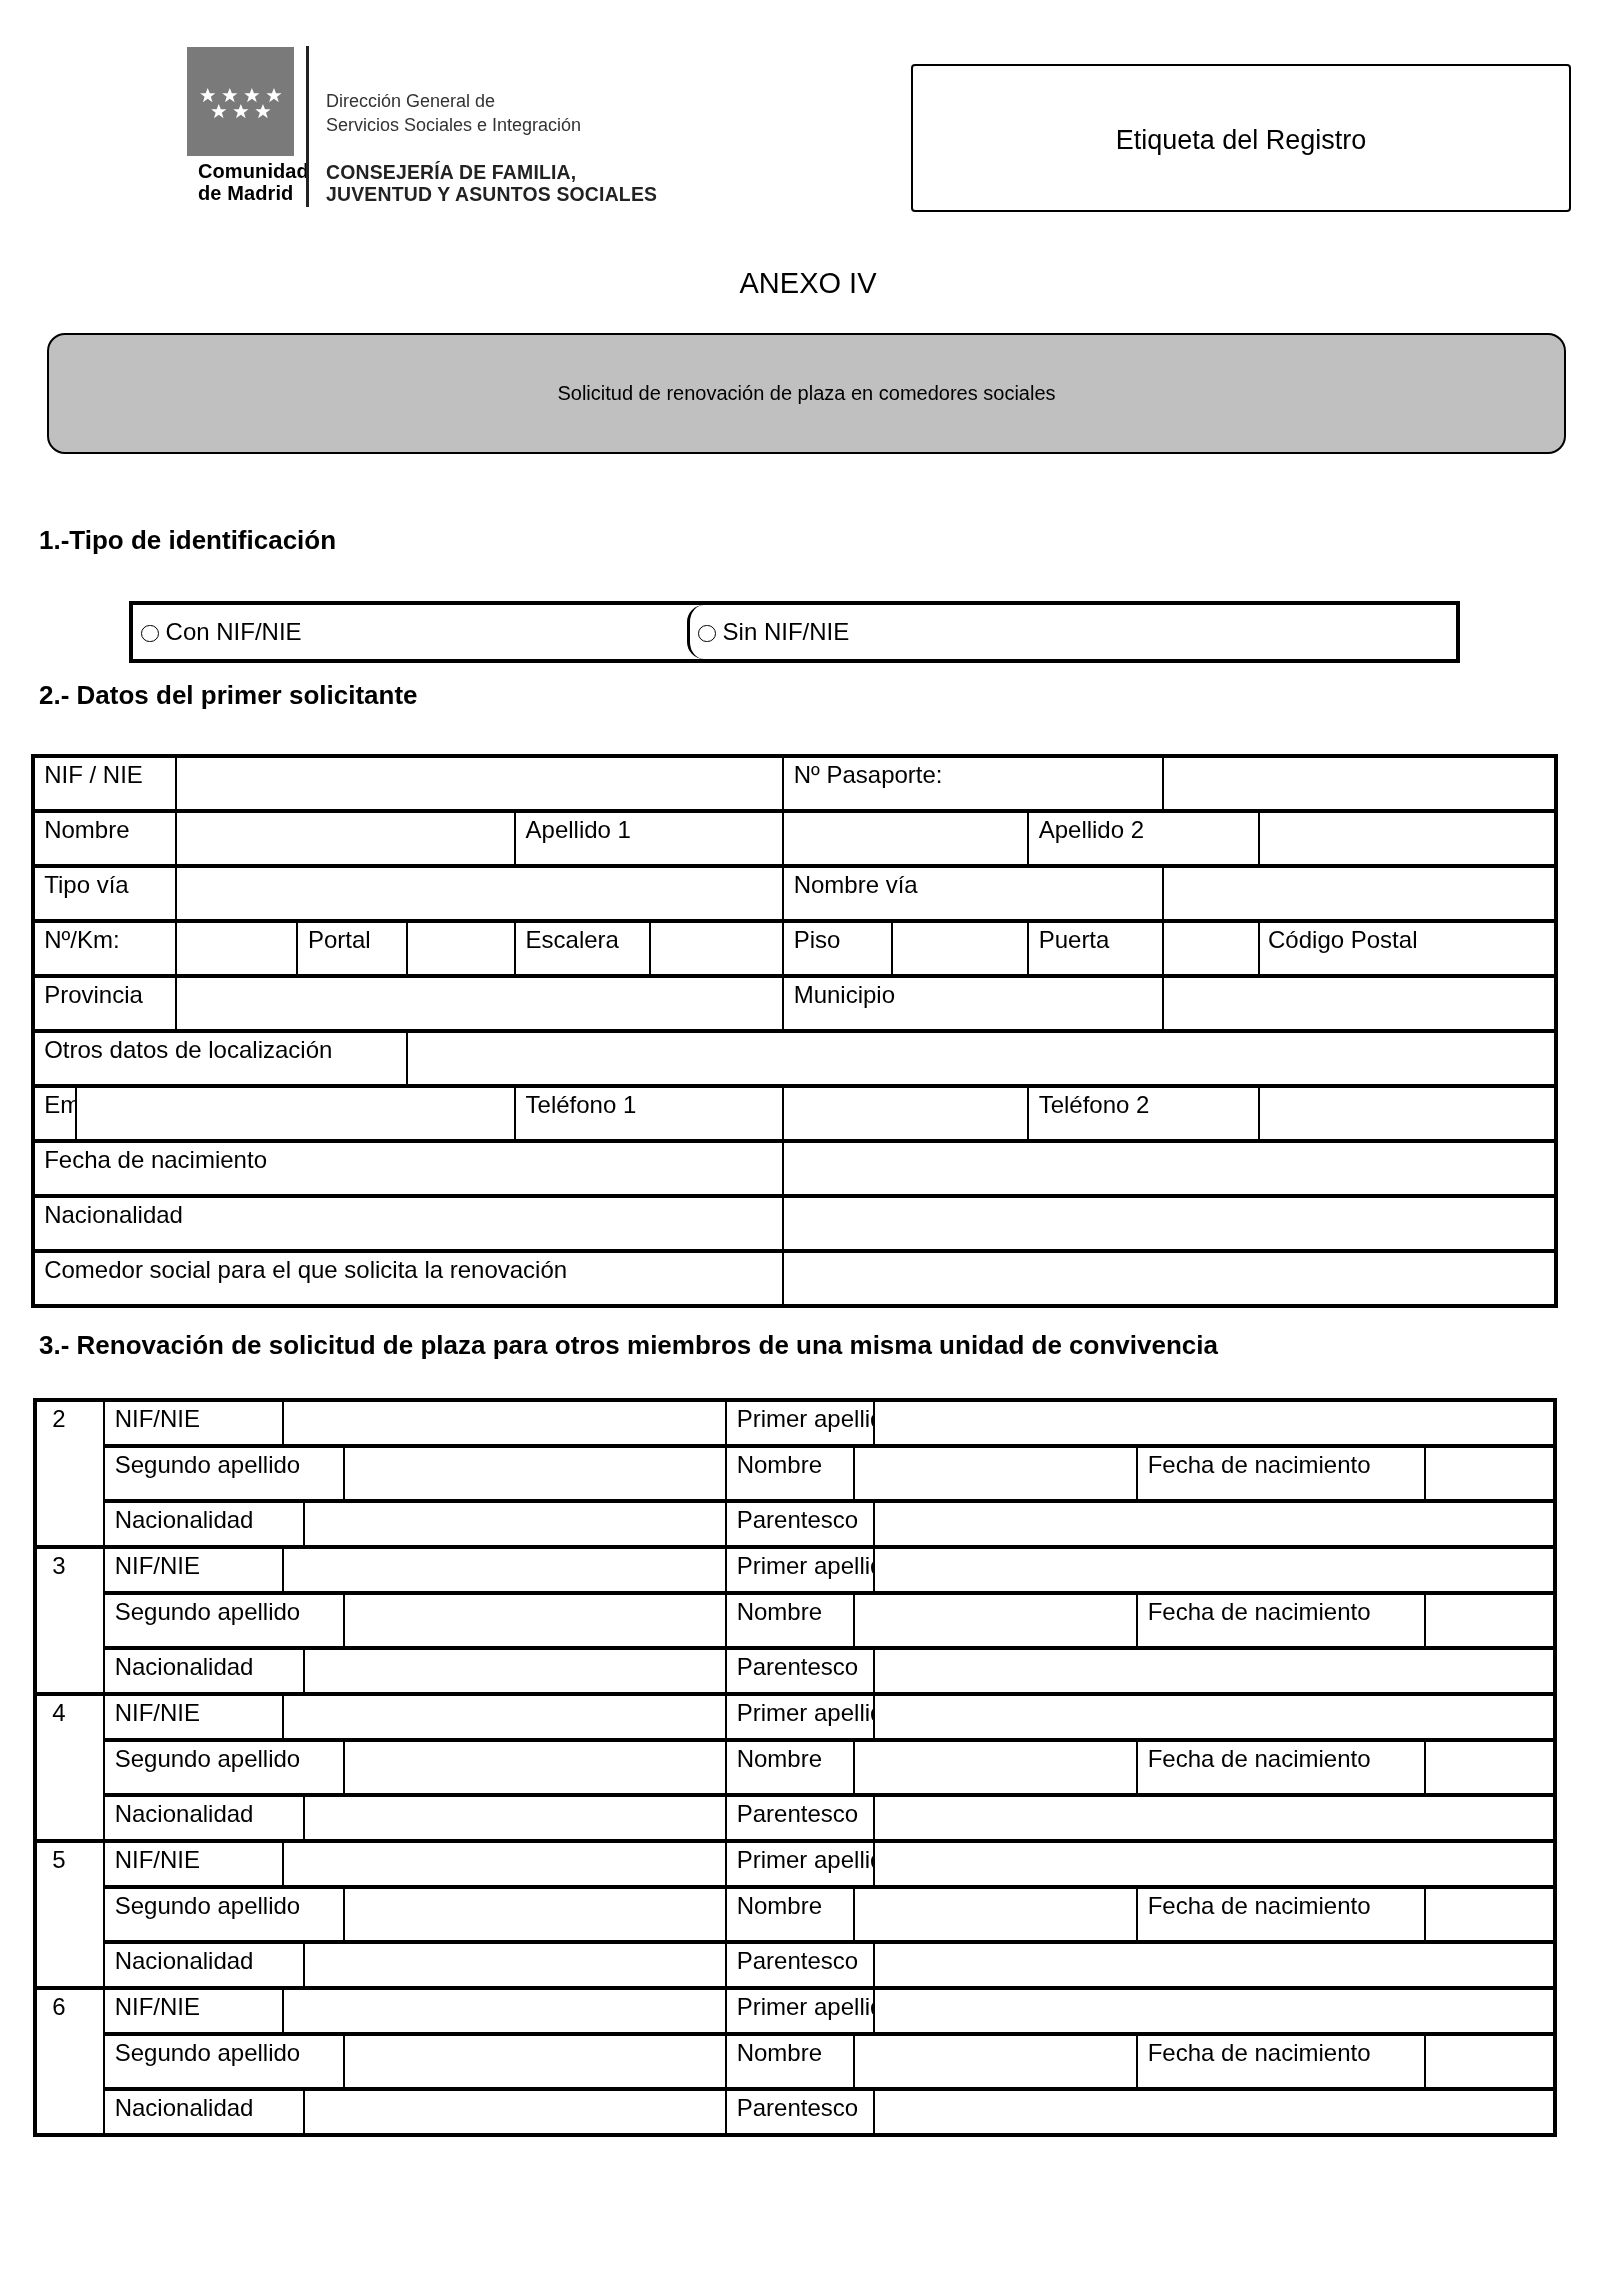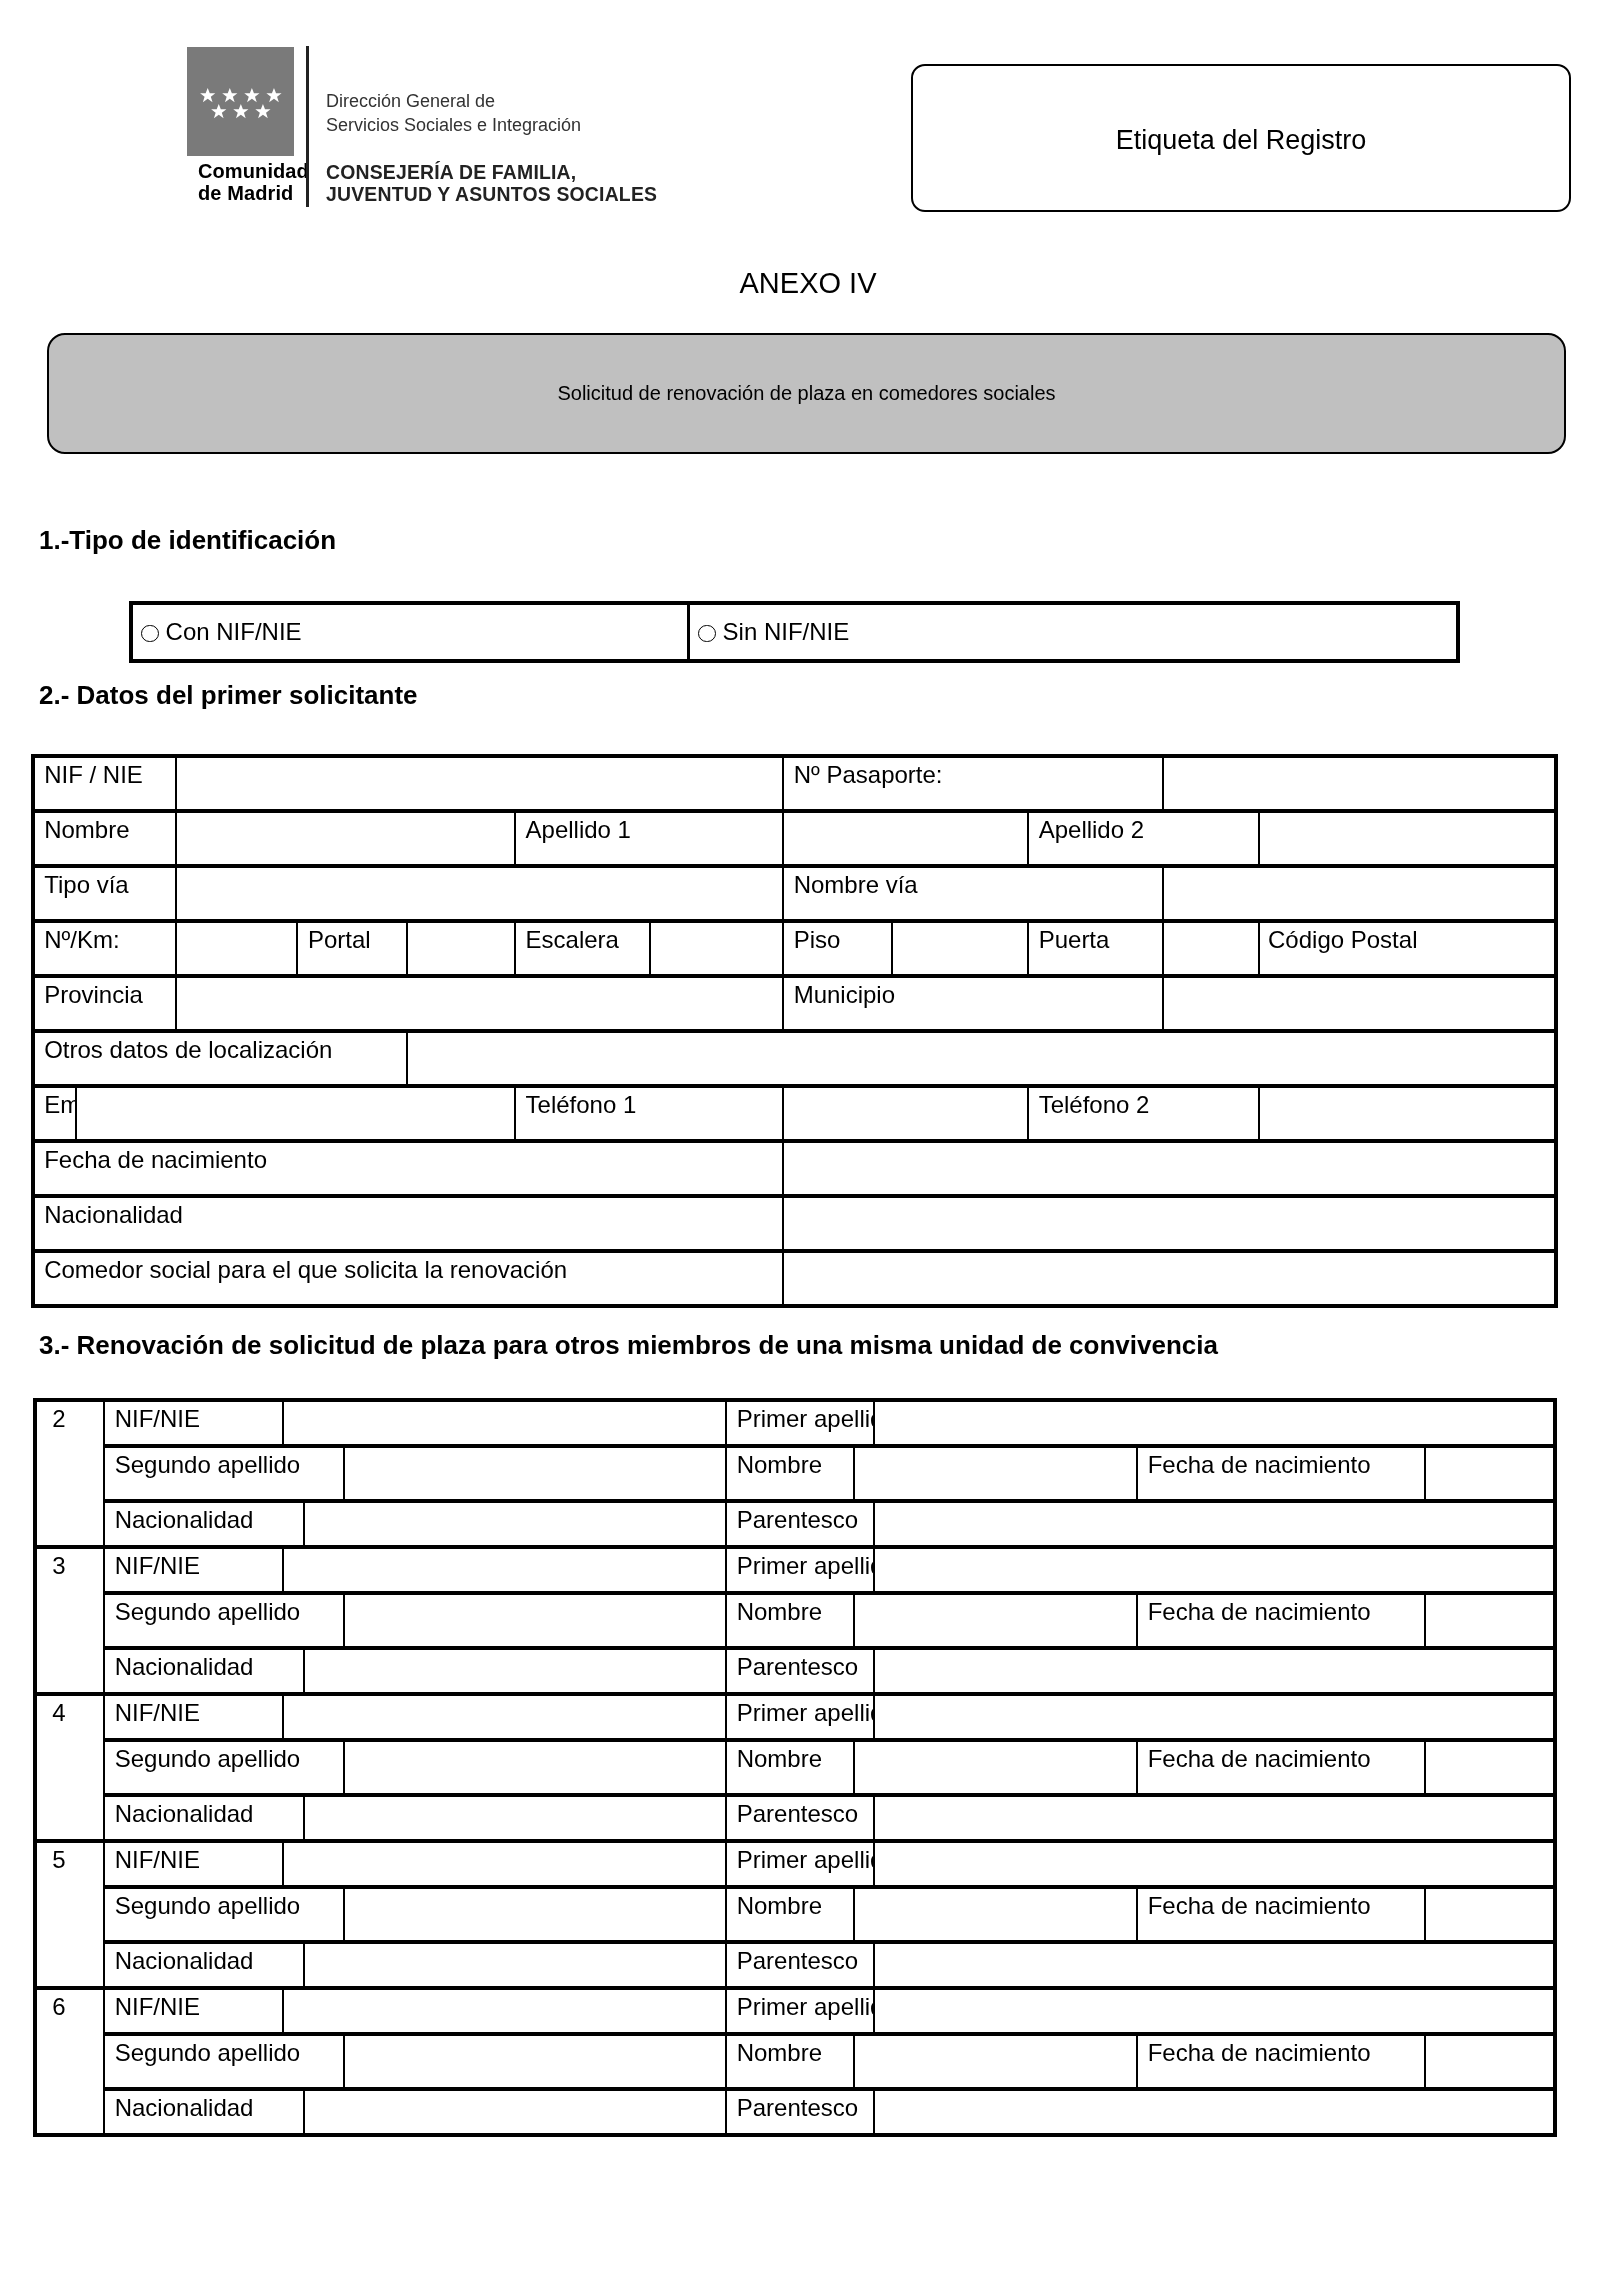--- a/index.html
+++ b/index.html
@@ -8,34 +8,34 @@
 
   
   .logo-square { left:187px; top:47px; width:107px; height:109px; background:#7a7a7a; }
   .logo-stars { left:187px; top:83px; width:107px; height:42px; }
   .logo-name { left:186px; top:161px; font-weight:bold; font-size:20px; line-height:21.5px; letter-spacing:0.1px; color:#000000;margin-left:12px; }
   .logo-rule { left:306px; top:46px; width:2.8px; height:161px; background:#222; }
   .logo-dg { left:326px; top:90px; font-size:18px; line-height:23.6px; color:#333; }
   .logo-cons { left:326px; top:161px; font-size:19.4px; line-height:22px; color:#222; font-weight:bold; letter-spacing:0.2px; }
 
   
-  .reg-box { left:911px; top:64px; width:660px; height:148px; border:2.8px solid #000; border-radius:14px; box-sizing:border-box; display:flex; align-items:center; justify-content:center; }
+  .reg-box { left:911px; top:64px; width:660px; height:148px; border:2.8px solid #000; border-radius:4px; box-sizing:border-box; display:flex; align-items:center; justify-content:center; }
   .reg-box span { font-size:27px; margin-top:5.5px; }
 
   .anexo { left:0; width:1616px; top:267px; text-align:center; font-size:29px; }
 
   .title-banner { left:47px; top:333px; width:1519px; height:121px; background:#c0c0c0; border:2.8px solid #000; border-radius:18px; box-sizing:border-box; display:flex; align-items:center; justify-content:center; }
   .title-banner span { font-size:20px; font-weight:normal; }
 
   .section-h { font-size:26px; font-weight:bold; }
 
   
   .radio-table { left:129px; top:601px; width:1331px; height:62px; border:4.2px solid #000; box-sizing:border-box; display:flex; }
   .radio-cell { height:100%; box-sizing:border-box; padding:13px 7px; font-size:24px; display:flex; align-items:flex-start; }
-  .radio-cell + .radio-cell { border-left:3.5px solid #000; }
+  .radio-cell + .radio-cell { border-left:3.5px solid #000;border-radius:17px; }
   .radio-circle { width:15.2px; height:15.2px; border:1.4px solid #000; border-radius:50%; margin:7px 7px 0 1.4px; flex:none; }
 
   
   table.form { position:absolute; border-collapse:collapse; table-layout:fixed; }
   table.form td { border:2.1px solid #000; vertical-align:top; padding:2.8px 9.7px; font-size:24px; box-sizing:border-box; overflow:hidden; white-space:nowrap; }
   table.form tr { border-top:4.2px solid #000; }
   .s2 { left:30.5px; top:754px; width:1527px; border:4.2px solid #000; }
   .s2 td.lbl { padding-left:9.7px; }
 
   .s3 { left:33px; top:1398px; width:1520px; border:4.2px solid #000; }

